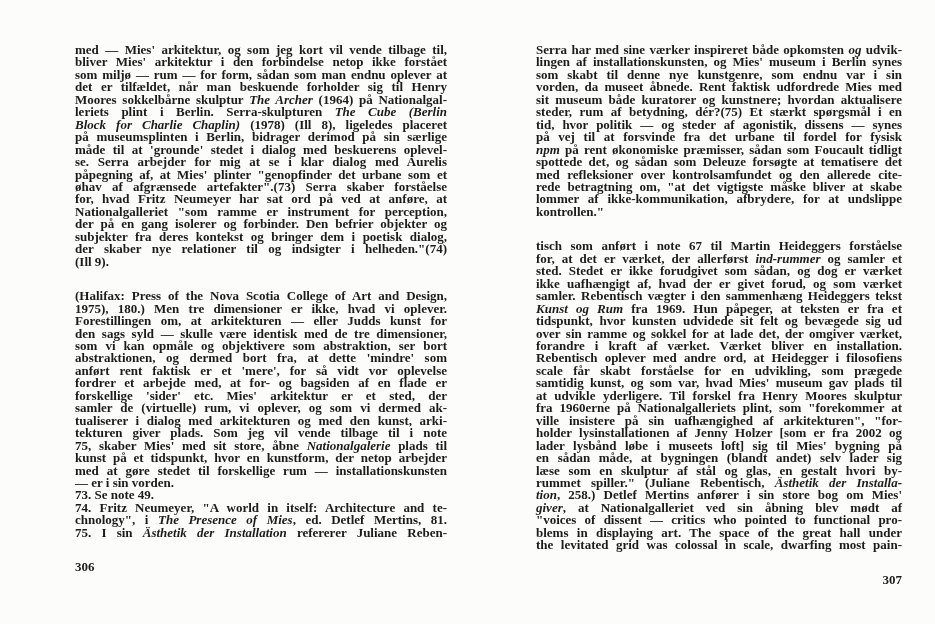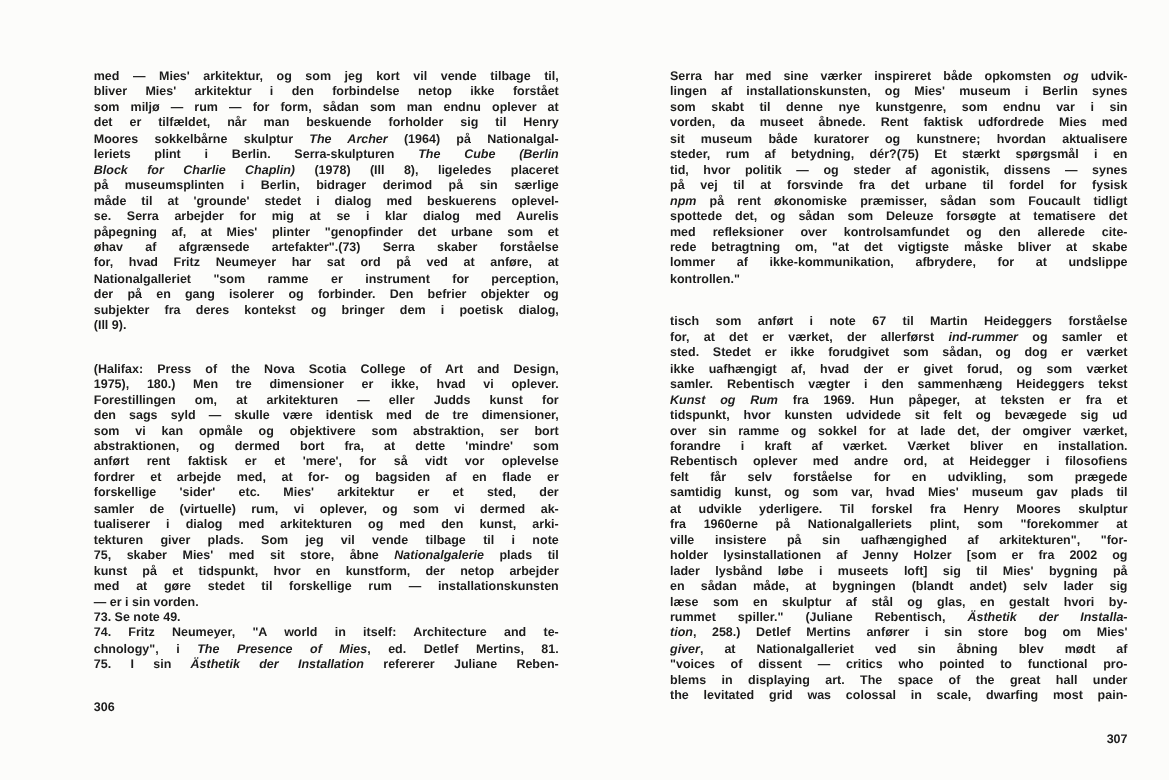--- a/index.html
+++ b/index.html
@@ -8,23 +8,23 @@
   }
   body {
     width: 935px;
     height: 624px;
     background: #fcfcfa;
     position: relative;
     overflow: hidden;
   }
   .page {
     position: absolute;
-    top: 56px;
-    font-family: Liberation Sans, sans-serif;
-    font-size: 10px;
+    top: 44px;
+    font-family: Liberation Serif, serif;
+    font-size: 13px;
     font-weight: 700;
     color: #1c1c1c;
     line-height: 12.45px;
   }
   .page.left  { left: 75px;  width: 372px; }
   .page.right { left: 536px; width: 366px; }
   .para + .para { margin-top: 22px; }
   .line {
     text-align: justify;
     text-align-last: justify;
@@ -50,20 +50,21 @@
         <div class="line"><span class="it">Block for Charlie Chaplin)</span><span> (1978) (Ill 8), ligeledes placeret</span></div>
         <div class="line"><span>på museumsplinten i Berlin, bidrager derimod på sin særlige</span></div>
         <div class="line"><span>måde til at 'grounde' stedet i dialog med beskuerens oplevel-</span></div>
         <div class="line"><span>se. Serra arbejder for mig at se i klar dialog med Aurelis</span></div>
         <div class="line"><span>påpegning af, at Mies' plinter "genopfinder det urbane som et</span></div>
         <div class="line"><span>øhav af afgrænsede artefakter".(73) Serra skaber forståelse</span></div>
         <div class="line"><span>for, hvad Fritz Neumeyer har sat ord på ved at anføre, at</span></div>
         <div class="line"><span>Nationalgalleriet "som ramme er instrument for perception,</span></div>
         <div class="line"><span>der på en gang isolerer og forbinder. Den befrier objekter og</span></div>
         <div class="line"><span>subjekter fra deres kontekst og bringer dem i poetisk dialog,</span></div>
+        <div class="line"><span>der skaber nye relationer til og indsigter i helheden."(74)</span></div>
         <div class="line short"><span>(Ill 9).</span></div>
       </div>
     <div class="para">
         <div class="line"><span>(Halifax: Press of the Nova Scotia College of Art and Design,</span></div>
         <div class="line"><span>1975), 180.) Men tre dimensioner er ikke, hvad vi oplever.</span></div>
         <div class="line"><span>Forestillingen om, at arkitekturen — eller Judds kunst for</span></div>
         <div class="line"><span>den sags syld — skulle være identisk med de tre dimensioner,</span></div>
         <div class="line"><span>som vi kan opmåle og objektivere som abstraktion, ser bort</span></div>
         <div class="line"><span>abstraktionen, og dermed bort fra, at dette 'mindre' som</span></div>
         <div class="line"><span>anført rent faktisk er et 'mere', for så vidt vor oplevelse</span></div>
@@ -105,21 +106,21 @@
         <div class="line"><span>tisch som anført i note 67 til Martin Heideggers forståelse</span></div>
         <div class="line"><span>for, at det er værket, der allerførst </span><span class="it">ind-rummer</span><span> og samler et</span></div>
         <div class="line"><span>sted. Stedet er ikke forudgivet som sådan, og dog er værket</span></div>
         <div class="line"><span>ikke uafhængigt af, hvad der er givet forud, og som værket</span></div>
         <div class="line"><span>samler. Rebentisch vægter i den sammenhæng Heideggers tekst</span></div>
         <div class="line"><span class="it">Kunst og Rum</span><span> fra 1969. Hun påpeger, at teksten er fra et</span></div>
         <div class="line"><span>tidspunkt, hvor kunsten udvidede sit felt og bevægede sig ud</span></div>
         <div class="line"><span>over sin ramme og sokkel for at lade det, der omgiver værket,</span></div>
         <div class="line"><span>forandre i kraft af værket. Værket bliver en installation.</span></div>
         <div class="line"><span>Rebentisch oplever med andre ord, at Heidegger i filosofiens</span></div>
-        <div class="line"><span>felt får selv forståelse for en udvikling, som prægede</span></div>
+        <div class="line"><span>scale får skabt forståelse for en udvikling, som prægede</span></div>
         <div class="line"><span>samtidig kunst, og som var, hvad Mies' museum gav plads til</span></div>
         <div class="line"><span>at udvikle yderligere. Til forskel fra Henry Moores skulptur</span></div>
         <div class="line"><span>fra 1960erne på Nationalgalleriets plint, som "forekommer at</span></div>
         <div class="line"><span>ville insistere på sin uafhængighed af arkitekturen", "for-</span></div>
         <div class="line"><span>holder lysinstallationen af Jenny Holzer [som er fra 2002 og</span></div>
         <div class="line"><span>lader lysbånd løbe i museets loft] sig til Mies' bygning på</span></div>
         <div class="line"><span>en sådan måde, at bygningen (blandt andet) selv lader sig</span></div>
         <div class="line"><span>læse som en skulptur af stål og glas, en gestalt hvori by-</span></div>
         <div class="line"><span>rummet spiller." (Juliane Rebentisch, </span><span class="it">Ästhetik der Installa-</span></div>
         <div class="line"><span class="it">tion</span><span>, 258.) Detlef Mertins anfører i sin store bog om Mies'</span></div>

